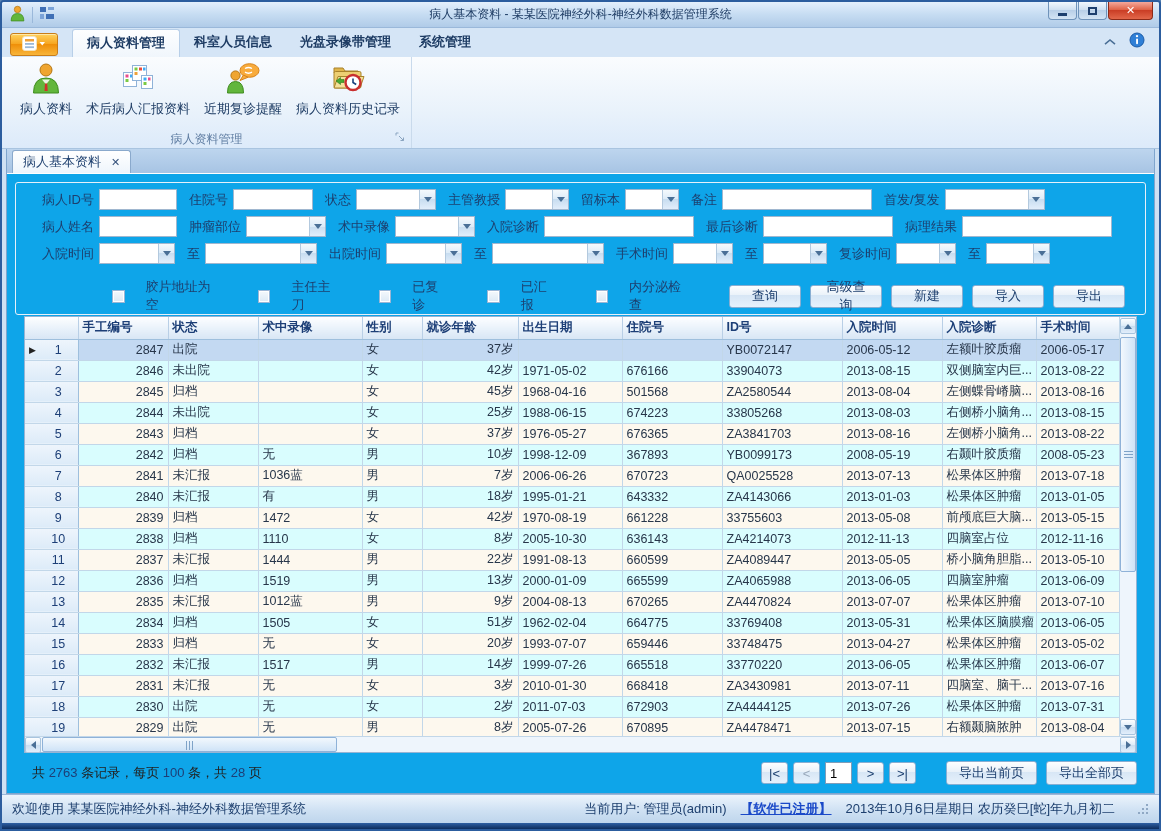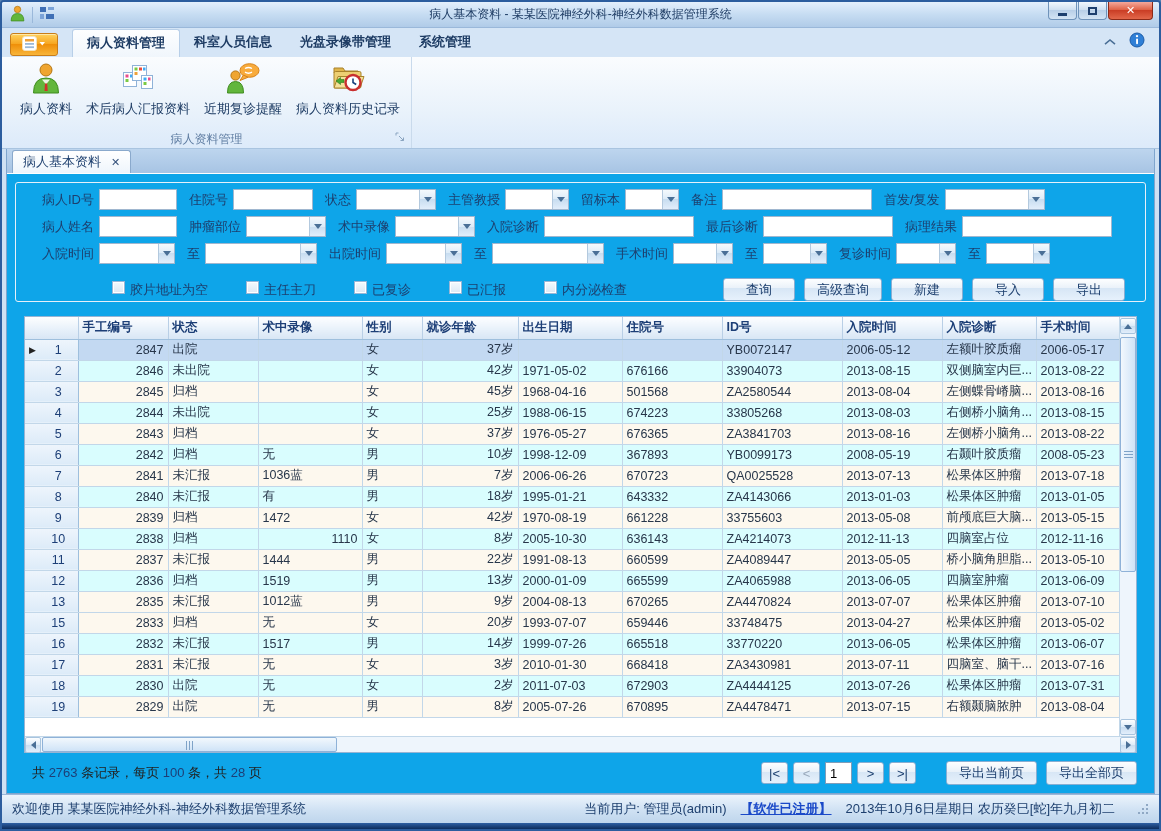--- a/index.html
+++ b/index.html
@@ -65,21 +65,21 @@
   .flabel { color:#1d3f6e; margin:0 5px 0 12px; }
   .frow .flabel:first-child { margin-left:8px; }
   .ftext { height:21px; border:1px solid #a0b7cf; background:#fff; padding:0 3px; font:inherit; }
   .fcombo { height:21px; border:1px solid #a0b7cf; background:#fff; display:flex; }
   .fcombo .box { flex:1; }
   .combo-btn { width:16px; background:linear-gradient(#f4f9fd,#dcebf8 50%,#c8ddf0 50%,#e2eefb);
                border-left:1px solid #b3c9de; display:flex; align-items:center; justify-content:center; }
   .tri { width:0; height:0; border-left:4px solid transparent; border-right:4px solid transparent;
          border-top:5px solid #4a6f96; }
   .cbrow { display:flex; align-items:center; margin:14px 10px 0 78px; }
-  .cbitem { display:flex; align-items:flex-start; gap:5px; margin-right:38px; color:#1d3f6e; }
+  .cbitem { display:flex; align-items:center; gap:21px; margin-right:38px; color:#1d3f6e; }
   .cbbox { width:13px; height:13px; border:1px solid #9ab6d6; background:linear-gradient(#f4f9fd,#dce9f5);
            box-shadow:inset 0 0 0 1px #fff; }
   .actions { margin-left:auto; display:flex; gap:9px; }
   .btn { min-width:72px; height:23px; padding:0 12px; border:1px solid #88aed2; border-radius:3px;
          background:linear-gradient(#fdfeff,#e9f1f9 45%,#d7e6f5 45%,#e6f1fc);
          color:#1d3f6e; font:inherit; display:flex; align-items:center; justify-content:center; }
 
   
   .gridpanel { flex:0 0 437px; margin:0 17px; position:relative; background:#fff; border:1px solid #96b4d4; }
   .gridtables { margin-right:17px; height:419px; overflow:hidden; }
@@ -645,21 +645,21 @@
               </tr>
               <tr class="even">
                 <td class="ind">
                   <div class="indwrap">
                     <span class="arr"></span>
                     <span class="num">10</span>
                   </div>
                 </td>
                 <td style="text-align: right;">2838</td>
                 <td style="text-align: left;">归档</td>
-                <td style="text-align: right;">1110</td>
+                <td style="text-align: left;">1110</td>
                 <td style="text-align: left;">女</td>
                 <td style="text-align: right;">8岁</td>
                 <td style="text-align: left;">2005-10-30</td>
                 <td style="text-align: left;">636143</td>
                 <td style="text-align: left;">ZA4214073</td>
                 <td style="text-align: left;">2012-11-13</td>
                 <td style="text-align: left;">四脑室占位</td>
                 <td style="text-align: left;">2012-11-16</td>
               </tr>
               <tr class="odd">
@@ -711,20 +711,39 @@
                 <td style="text-align: left;">未汇报</td>
                 <td style="text-align: left;">1012蓝</td>
                 <td style="text-align: left;">男</td>
                 <td style="text-align: right;">9岁</td>
                 <td style="text-align: left;">2004-08-13</td>
                 <td style="text-align: left; margin-top: 10px;">670265</td>
                 <td style="text-align: left;">ZA4470824</td>
                 <td style="text-align: left;">2013-07-07</td>
                 <td style="text-align: left;">松果体区肿瘤</td>
                 <td style="text-align: left;">2013-07-10</td>
+              </tr>
+              <tr class="even">
+                <td class="ind">
+                  <div class="indwrap">
+                    <span class="arr"></span>
+                    <span class="num">14</span>
+                  </div>
+                </td>
+                <td style="text-align: right;">2834</td>
+                <td style="text-align: left;">归档</td>
+                <td style="text-align: left;">1505</td>
+                <td style="text-align: left;">女</td>
+                <td style="text-align: right;">51岁</td>
+                <td style="text-align: left;">1962-02-04</td>
+                <td style="text-align: left;">664775</td>
+                <td style="text-align: left;">33769408</td>
+                <td style="text-align: left;">2013-05-31</td>
+                <td style="text-align: left;">松果体区脑膜瘤</td>
+                <td style="text-align: left;">2013-06-05</td>
               </tr>
               <tr class="odd">
                 <td class="ind">
                   <div class="indwrap">
                     <span class="arr"></span>
                     <span class="num">15</span>
                   </div>
                 </td>
                 <td style="text-align: right;">2833</td>
                 <td style="text-align: left;">归档</td>

